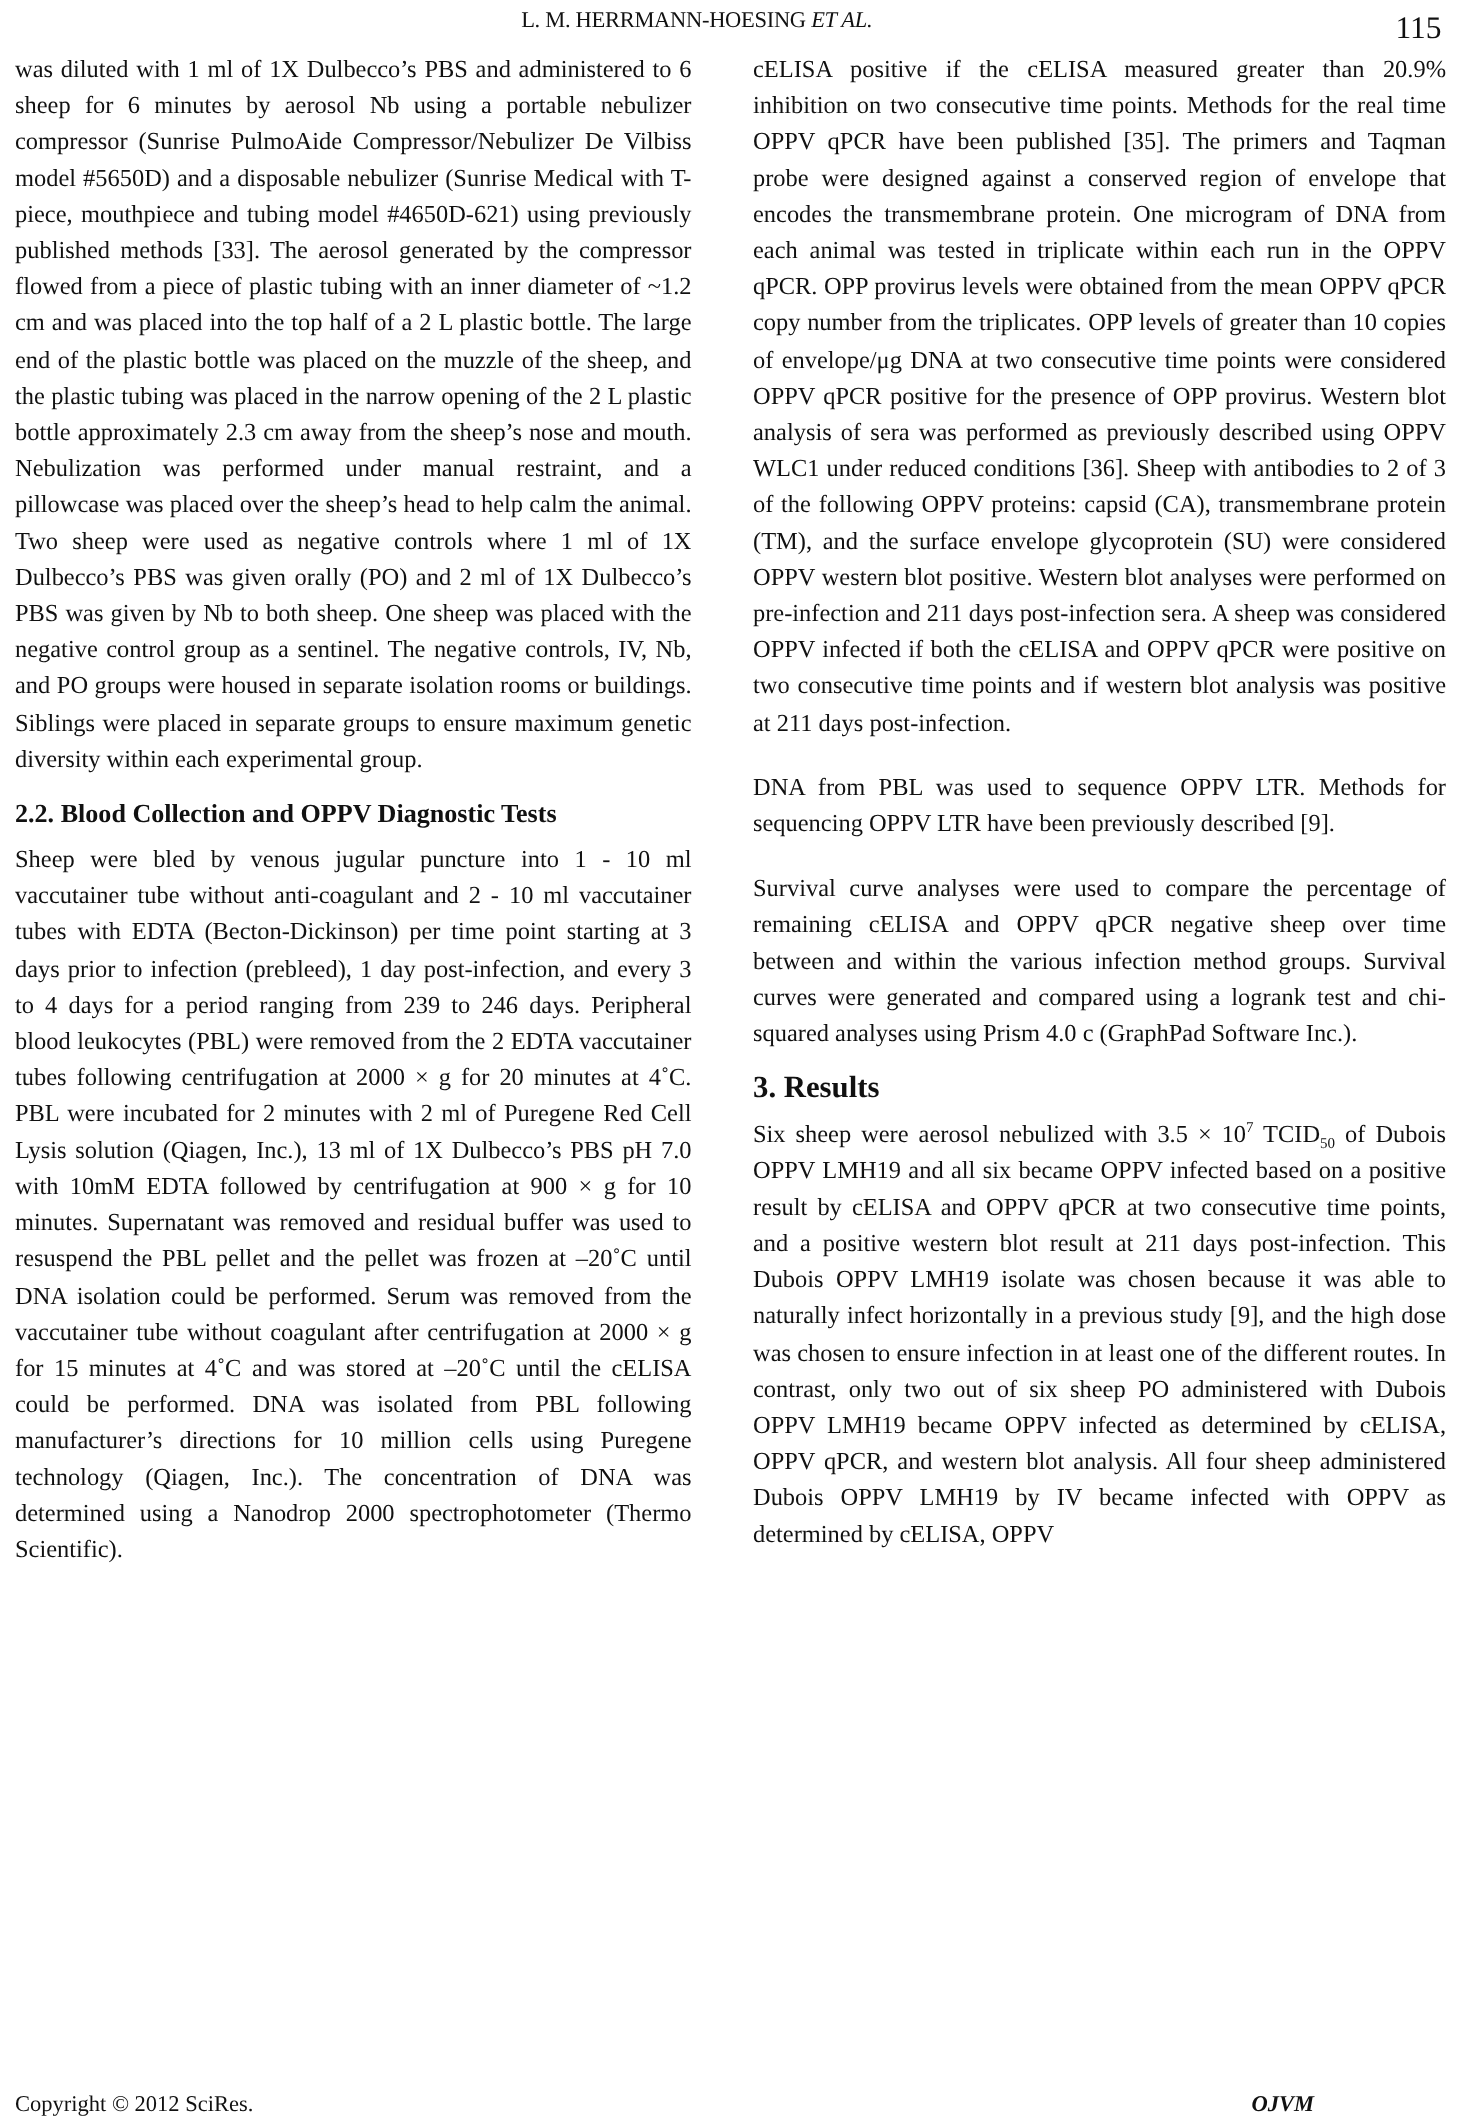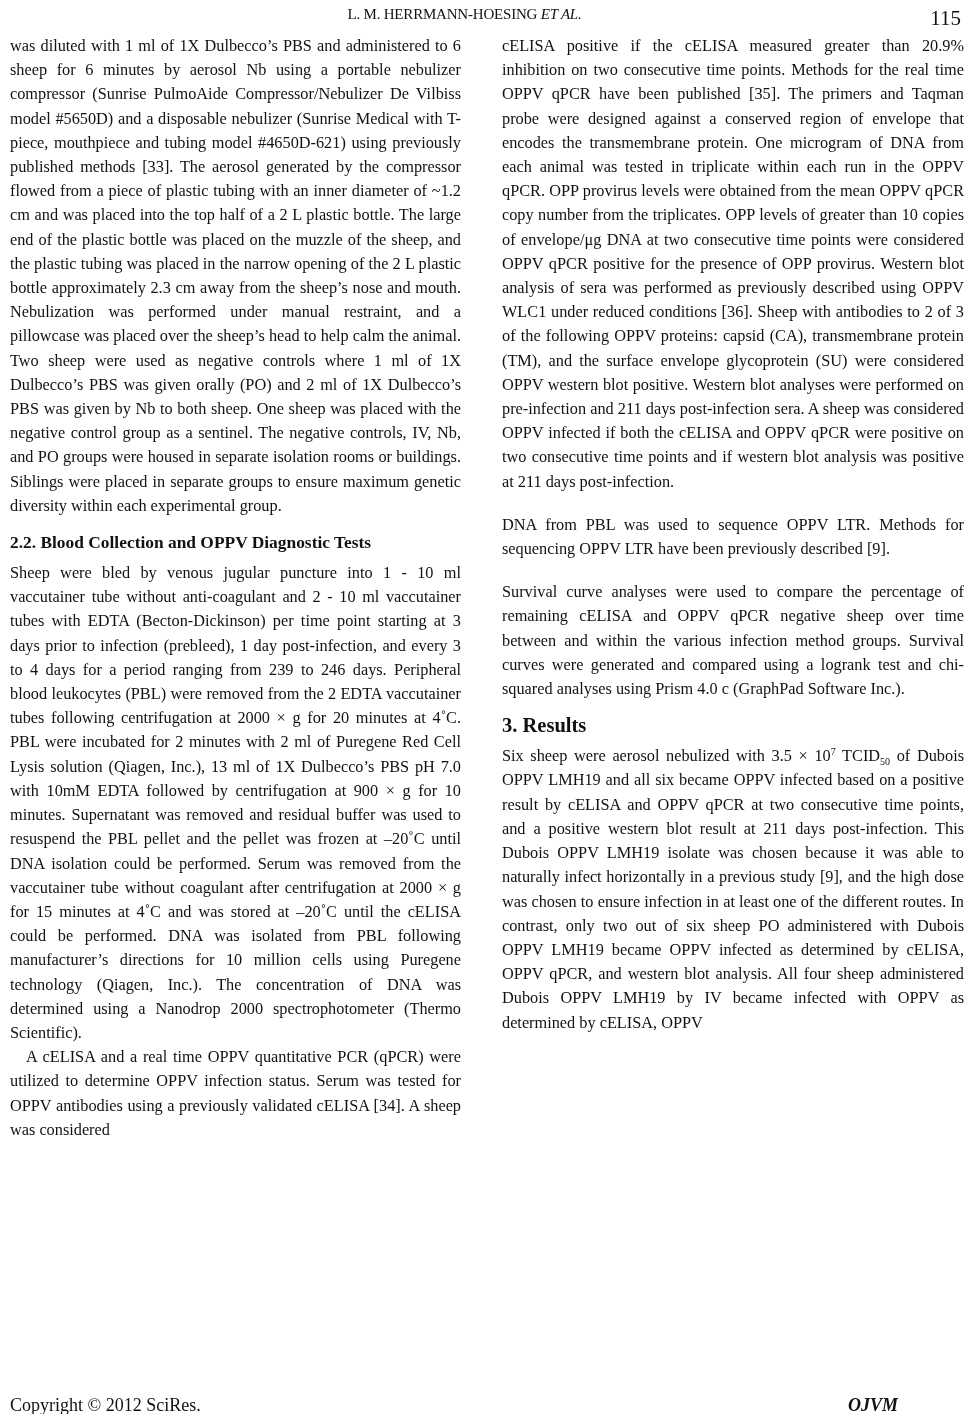--- a/index.html
+++ b/index.html
@@ -30,22 +30,21 @@
   .col h2 {
     font-weight: bold; font-size: 17.4px; margin: 0; line-height: 24px;
   }
   .col h2.big { font-size: 20.5px; }
   .sp-h { height: 12px; }
   .sp-p { height: 7px; }
   sup, sub { font-size: 10px; line-height: 0; }
 
   .footer {
     position: absolute; top: 1395px; left: 0; width: 886px; height: 18px;
-    font-size: 18px;
-    padding-left: 22px;
+    font-size: 15px;
   }
   .footer .copy { position: absolute; left: 10px; top: 0; }
   .footer .journal { position: absolute; right: 10px; top: 0; font-weight: bold; font-style: italic; }
 </style>
 </head>
 <body>
 
 <div class="header">
   <div class="running">
     <span>L. M. HERRMANN-HOESING</span>
@@ -53,21 +52,20 @@
   </div>
   <div class="pageno">115</div>
 </div>
 
 <div class="col left">
   <p>was diluted with 1 ml of 1X Dulbecco’s PBS and administered to 6 sheep for 6 minutes by aerosol Nb using a portable nebulizer compressor (Sunrise PulmoAide Compressor/Nebulizer De Vilbiss model #5650D) and a disposable nebulizer (Sunrise Medical with T-piece, mouthpiece and tubing model #4650D-621) using previously published methods [33]. The aerosol generated by the compressor flowed from a piece of plastic tubing with an inner diameter of ~1.2 cm and was placed into the top half of a 2 L plastic bottle. The large end of the plastic bottle was placed on the muzzle of the sheep, and the plastic tubing was placed in the narrow opening of the 2 L plastic bottle approximately 2.3 cm away from the sheep’s nose and mouth. Nebulization was performed under manual restraint, and a pillowcase was placed over the sheep’s head to help calm the animal. Two sheep were used as negative controls where 1 ml of 1X Dulbecco’s PBS was given orally (PO) and 2 ml of 1X Dulbecco’s PBS was given by Nb to both sheep. One sheep was placed with the negative control group as a sentinel. The negative controls, IV, Nb, and PO groups were housed in separate isolation rooms or buildings. Siblings were placed in separate groups to ensure maximum genetic diversity within each experimental group.</p>
   <div class="sp-h"></div>
   <h2>2.2. Blood Collection and OPPV Diagnostic Tests</h2>
   <div class="sp-p"></div>
   <p>Sheep were bled by venous jugular puncture into 1 - 10 ml vaccutainer tube without anti-coagulant and 2 - 10 ml vaccutainer tubes with EDTA (Becton-Dickinson) per time point starting at 3 days prior to infection (prebleed), 1 day post-infection, and every 3 to 4 days for a period ranging from 239 to 246 days. Peripheral blood leukocytes (PBL) were removed from the 2 EDTA vaccutainer tubes following centrifugation at 2000 × g for 20 minutes at 4˚C. PBL were incubated for 2 minutes with 2 ml of Puregene Red Cell Lysis solution (Qiagen, Inc.), 13 ml of 1X Dulbecco’s PBS pH 7.0 with 10mM EDTA followed by centrifugation at 900 × g for 10 minutes. Supernatant was removed and residual buffer was used to resuspend the PBL pellet and the pellet was frozen at –20˚C until DNA isolation could be performed. Serum was removed from the vaccutainer tube without coagulant after centrifugation at 2000 × g for 15 minutes at 4˚C and was stored at –20˚C until the cELISA could be performed. DNA was isolated from PBL following manufacturer’s directions for 10 million cells using Puregene technology (Qiagen, Inc.). The concentration of DNA was determined using a Nanodrop 2000 spectrophotometer (Thermo Scientific).</p>
-  <p class="indent">A cELISA and a real time OPPV quantitative PCR (qPCR) were utilized to determine OPPV infection status. Serum was tested for OPPV antibodies using a previously validated cELISA [34]. A sheep was considered</p>
 </div>
 
 <div class="col right">
   <p>cELISA positive if the cELISA measured greater than 20.9% inhibition on two consecutive time points. Methods for the real time OPPV qPCR have been published [35]. The primers and Taqman probe were designed against a conserved region of envelope that encodes the transmembrane protein. One microgram of DNA from each animal was tested in triplicate within each run in the OPPV qPCR. OPP provirus levels were obtained from the mean OPPV qPCR copy number from the triplicates. OPP levels of greater than 10 copies of envelope/μg DNA at two consecutive time points were considered OPPV qPCR positive for the presence of OPP provirus. Western blot analysis of sera was performed as previously described using OPPV WLC1 under reduced conditions [36]. Sheep with antibodies to 2 of 3 of the following OPPV proteins: capsid (CA), transmembrane protein (TM), and the surface envelope glycoprotein (SU) were considered OPPV western blot positive. Western blot analyses were performed on pre-infection and 211 days post-infection sera. A sheep was considered OPPV infected if both the cELISA and OPPV qPCR were positive on two consecutive time points and if western blot analysis was positive at 211 days post-infection.</p>
   <div class="sp-h"></div>
   <div class="sp-p"></div>
   <p>DNA from PBL was used to sequence OPPV LTR. Methods for sequencing OPPV LTR have been previously described [9].</p>
   <div class="sp-h"></div>
   <div class="sp-p"></div>
   <p>Survival curve analyses were used to compare the percentage of remaining cELISA and OPPV qPCR negative sheep over time between and within the various infection method groups. Survival curves were generated and compared using a logrank test and chi-squared analyses using Prism 4.0 c (GraphPad Software Inc.).</p>

